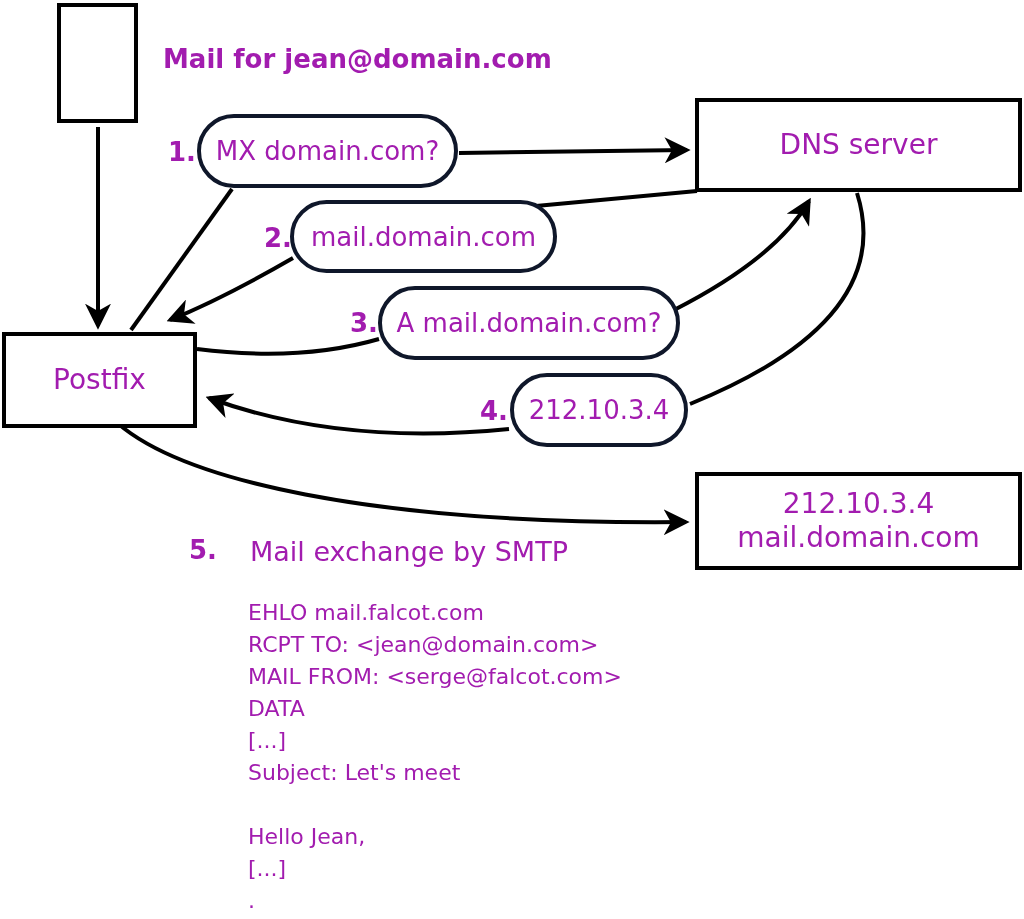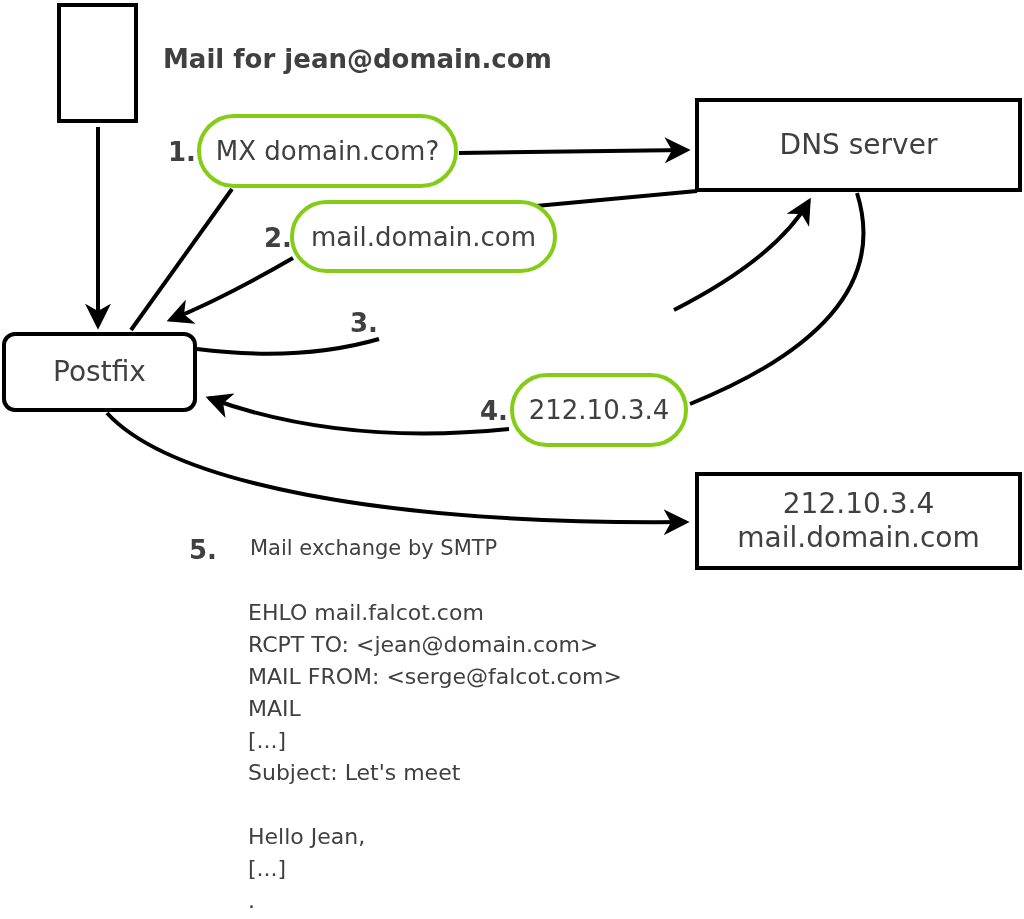--- a/index.html
+++ b/index.html
@@ -7,21 +7,21 @@
     padding: 0;
     background: #ffffff;
   }
   #canvas {
     position: relative;
     width: 1024px;
     height: 919px;
     background: #ffffff;
     overflow: hidden;
     font-family: "DejaVu Sans", "Liberation Sans", sans-serif;
-    color: #404040;
+    color: #a21caf;
   }
   #connectors {
     position: absolute;
     left: 0;
     top: 0;
     width: 1024px;
     height: 919px;
   }
   .box {
     position: absolute;
@@ -31,21 +31,21 @@
     display: flex;
     align-items: center;
     justify-content: center;
     text-align: center;
     font-size: 28px;
     line-height: 1.3;
   }
   .oval {
     position: absolute;
     box-sizing: border-box;
-    border: 4px solid #84cc16;
+    border: 4px solid #0f172a;
     background: #ffffff;
     border-radius: 40px;
     display: flex;
     align-items: center;
     justify-content: center;
     font-size: 26px;
     white-space: nowrap;
   }
   .stepnum {
     position: absolute;
@@ -57,21 +57,21 @@
   }
   .annotation {
     position: absolute;
     font-size: 26px;
     white-space: nowrap;
   }
   .mail-for {
     font-weight: 600;
   }
   .step5-label {
-    font-size: 21px;
+    font-size: 27px;
   }
   .smtp-block {
     position: absolute;
     left: 248px;
     top: 597px;
     font-size: 22px;
   }
   .smtp-line {
     min-height: 32px;
     line-height: 32px;
@@ -103,21 +103,21 @@
       <path d="M 857 193 Q 897 320 690 404"></path>
       <path d="M 509 429 Q 340 446 209 398" marker-end="url(#arrow)"></path>
       <path d="M 107 413 C 170 482 380 525 686 522" marker-end="url(#arrow)"></path>
     </g>
   </svg>
 
   <div class="box" style="left:57px; top:3px; width:81px; height:120px;"></div>
 
   <div class="annotation mail-for" style="left:163px; top:44px;">Mail for jean@domain.com</div>
 
-  <div class="box" style="left:2px; top:332px; width:195px; height:80px;border-radius:13px;">
+  <div class="box" style="left:2px; top:332px; width:195px; height:96px;">
     <span>Postfix</span>
   </div>
 
   <div class="box" style="left:695px; top:98px; width:327px; height:94px;">
     <span>DNS server</span>
   </div>
 
   <div class="box two-line" style="left:695px; top:472px; width:327px; height:98px;">
     <div>
       <div>212.10.3.4</div>
@@ -129,34 +129,37 @@
   <div class="oval" style="left:197px; top:114px; width:261px; height:74px;">
     <span>MX domain.com?</span>
   </div>
 
   <div class="stepnum" style="left:256px; top:223px;">2.</div>
   <div class="oval" style="left:290px; top:200px; width:267px; height:73px;">
     <span>mail.domain.com</span>
   </div>
 
   <div class="stepnum" style="left:342px; top:308px;">3.</div>
+  <div class="oval" style="left:378px; top:286px; width:302px; height:74px;">
+    <span>A mail.domain.com?</span>
+  </div>
 
   <div class="stepnum" style="left:472px; top:396px;">4.</div>
   <div class="oval" style="left:510px; top:373px; width:178px; height:74px;">
     <span>212.10.3.4</span>
   </div>
 
   <div class="stepnum" style="left:181px; top:535px;">5.</div>
   <div class="annotation step5-label" style="left:250px; top:536px;">Mail exchange by SMTP</div>
 
   <div class="smtp-block">
     <div class="smtp-line">EHLO mail.falcot.com</div>
     <div class="smtp-line">RCPT TO: &lt;jean@domain.com&gt;</div>
     <div class="smtp-line">MAIL FROM: &lt;serge@falcot.com&gt;</div>
-    <div class="smtp-line">MAIL</div>
+    <div class="smtp-line">DATA</div>
     <div class="smtp-line">[...]</div>
     <div class="smtp-line">Subject: Let's meet</div>
     <div class="smtp-line"></div>
     <div class="smtp-line">Hello Jean,</div>
     <div class="smtp-line">[...]</div>
     <div class="smtp-line">.</div>
   </div>
 
 </div>
 

